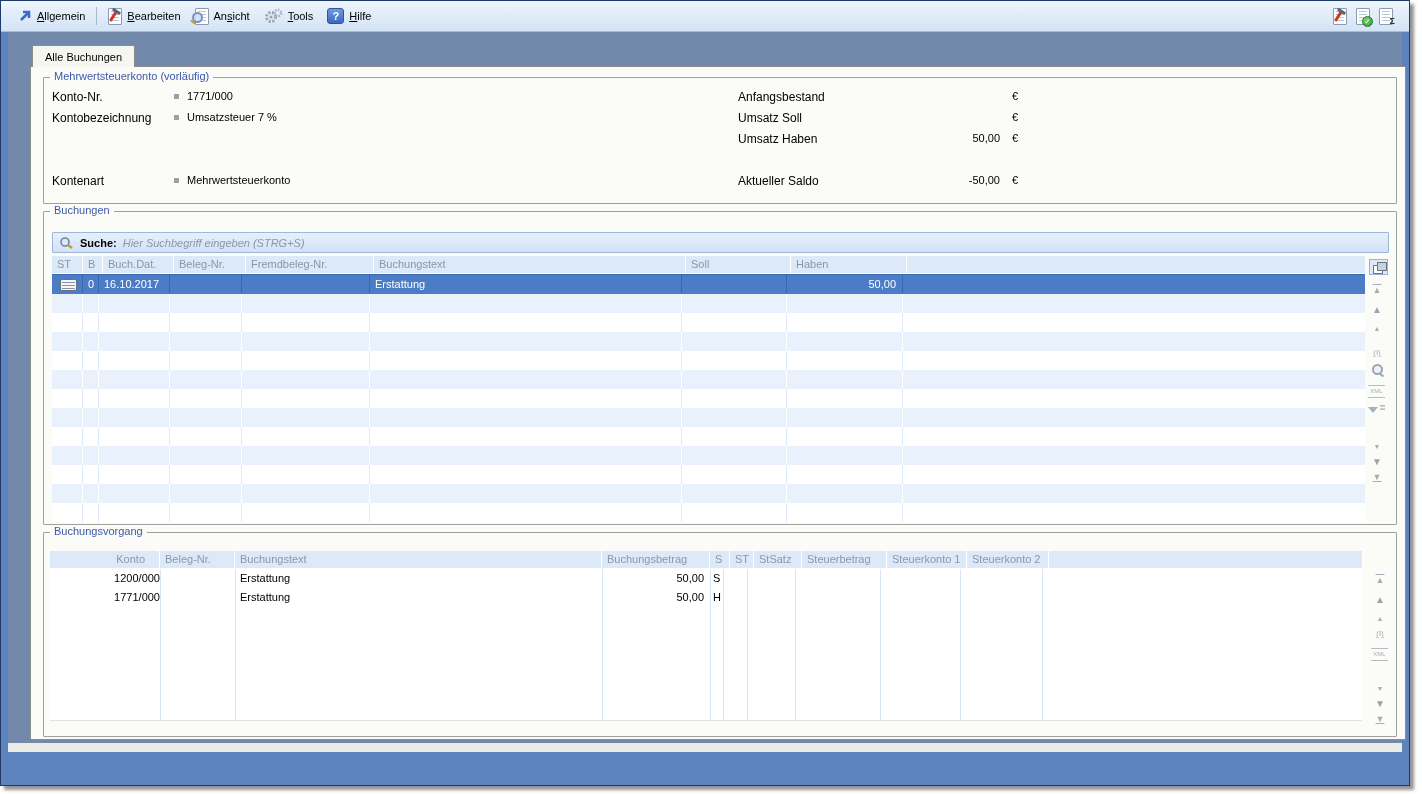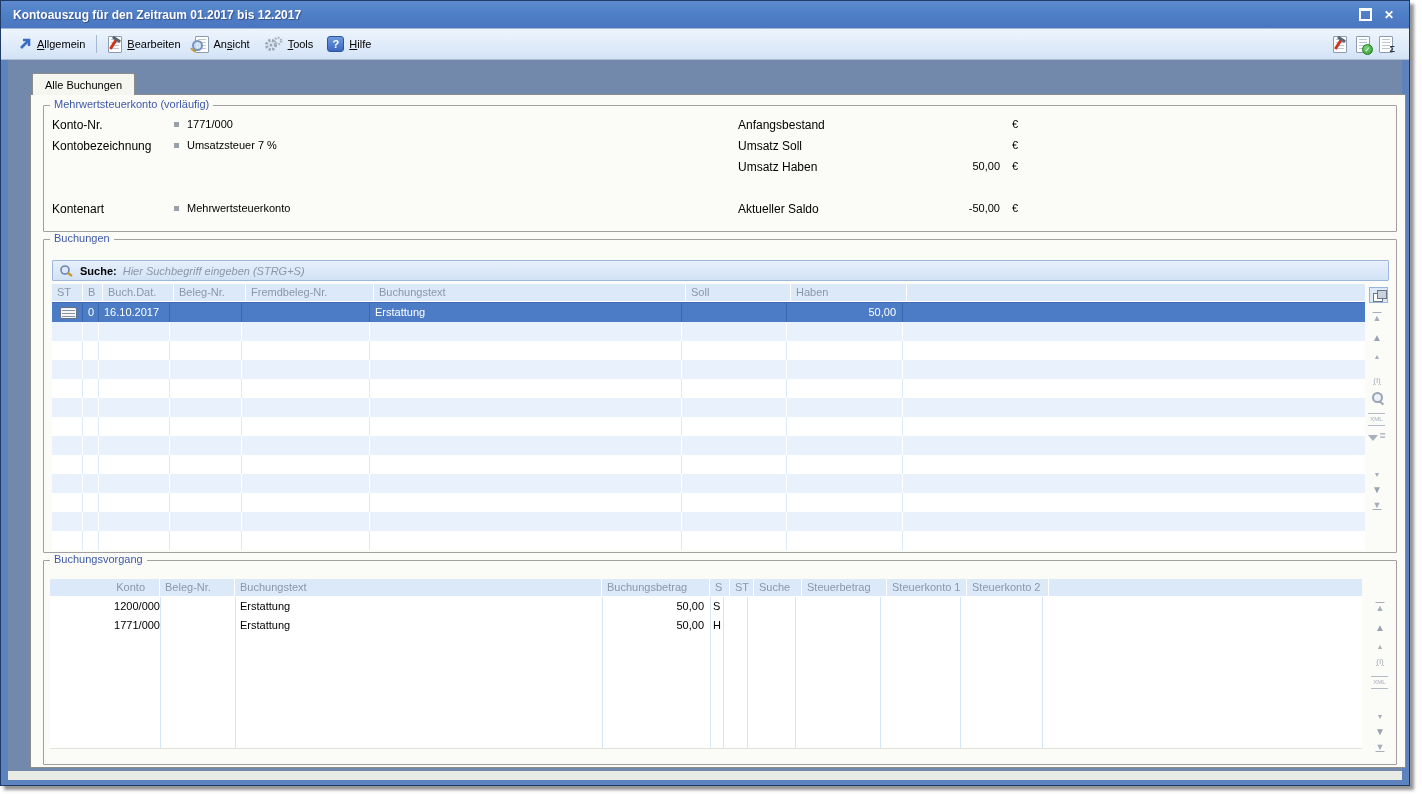--- a/index.html
+++ b/index.html
@@ -140,27 +140,20 @@
     border:1px solid #6a7686;}
   .col-chooser::after{content:"";position:absolute;left:7px;top:2px;width:8px;height:7px;background:#c8d2de;
     border:1px solid #6a7686;}
 </style>
 </head>
 <body>
 
 <div id="stage">
   <div id="window">
 
-    <div id="titlebar">
-      <div id="title-text">Kontoauszug für den Zeitraum 01.2017 bis 12.2017</div>
-      <div class="winbtn" id="btn-restore">
-          <div class="box"></div>
-        </div>
-      <div class="winbtn" id="btn-close"></div>
-    </div>
 
     <div id="menubar">
       <div class="menu-item">
         <svg width="14" height="13">
           <path d="M3 10 L10 3" stroke="#3a6cc6" stroke-width="2.6" fill="none"></path>
           <path d="M5 2 L11 2 L11 8" stroke="#3a6cc6" stroke-width="2.6" fill="none"></path>
         </svg>
         <span><u>A</u>llgemein</span>
       </div>
       <div class="menu-sep"></div>
@@ -432,21 +425,21 @@
           <div class="fs-legend">Buchungsvorgang</div>
 
           <div id="bv-table">
             <div class="thead" id="bv-header">
                 <div class="hcell cbv0">Konto</div>
                 <div class="hcell cbv1">Beleg-Nr.</div>
                 <div class="hcell cbv2">Buchungstext</div>
                 <div class="hcell cbv3">Buchungsbetrag</div>
                 <div class="hcell cbv4">S</div>
                 <div class="hcell cbv5">ST</div>
-                <div class="hcell cbv6">Suche</div>
+                <div class="hcell cbv6">StSatz</div>
                 <div class="hcell cbv7">Steuerbetrag</div>
                 <div class="hcell cbv8">Steuerkonto 1</div>
                 <div class="hcell cbv9">Steuerkonto 2</div>
                 <div class="hcell cbv10"></div>
               </div>
             <div id="bv-body">
               <div id="bv-lines">
                   <div class="vline" style="left: 110px;"></div>
                   <div class="vline" style="left: 185px;"></div>
                   <div class="vline" style="left: 552px;"></div>

